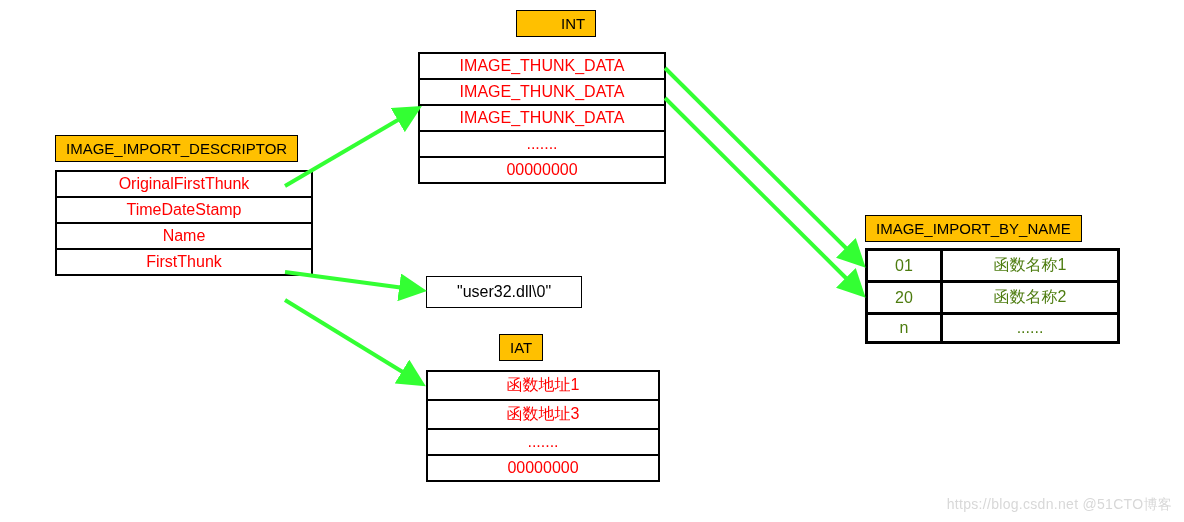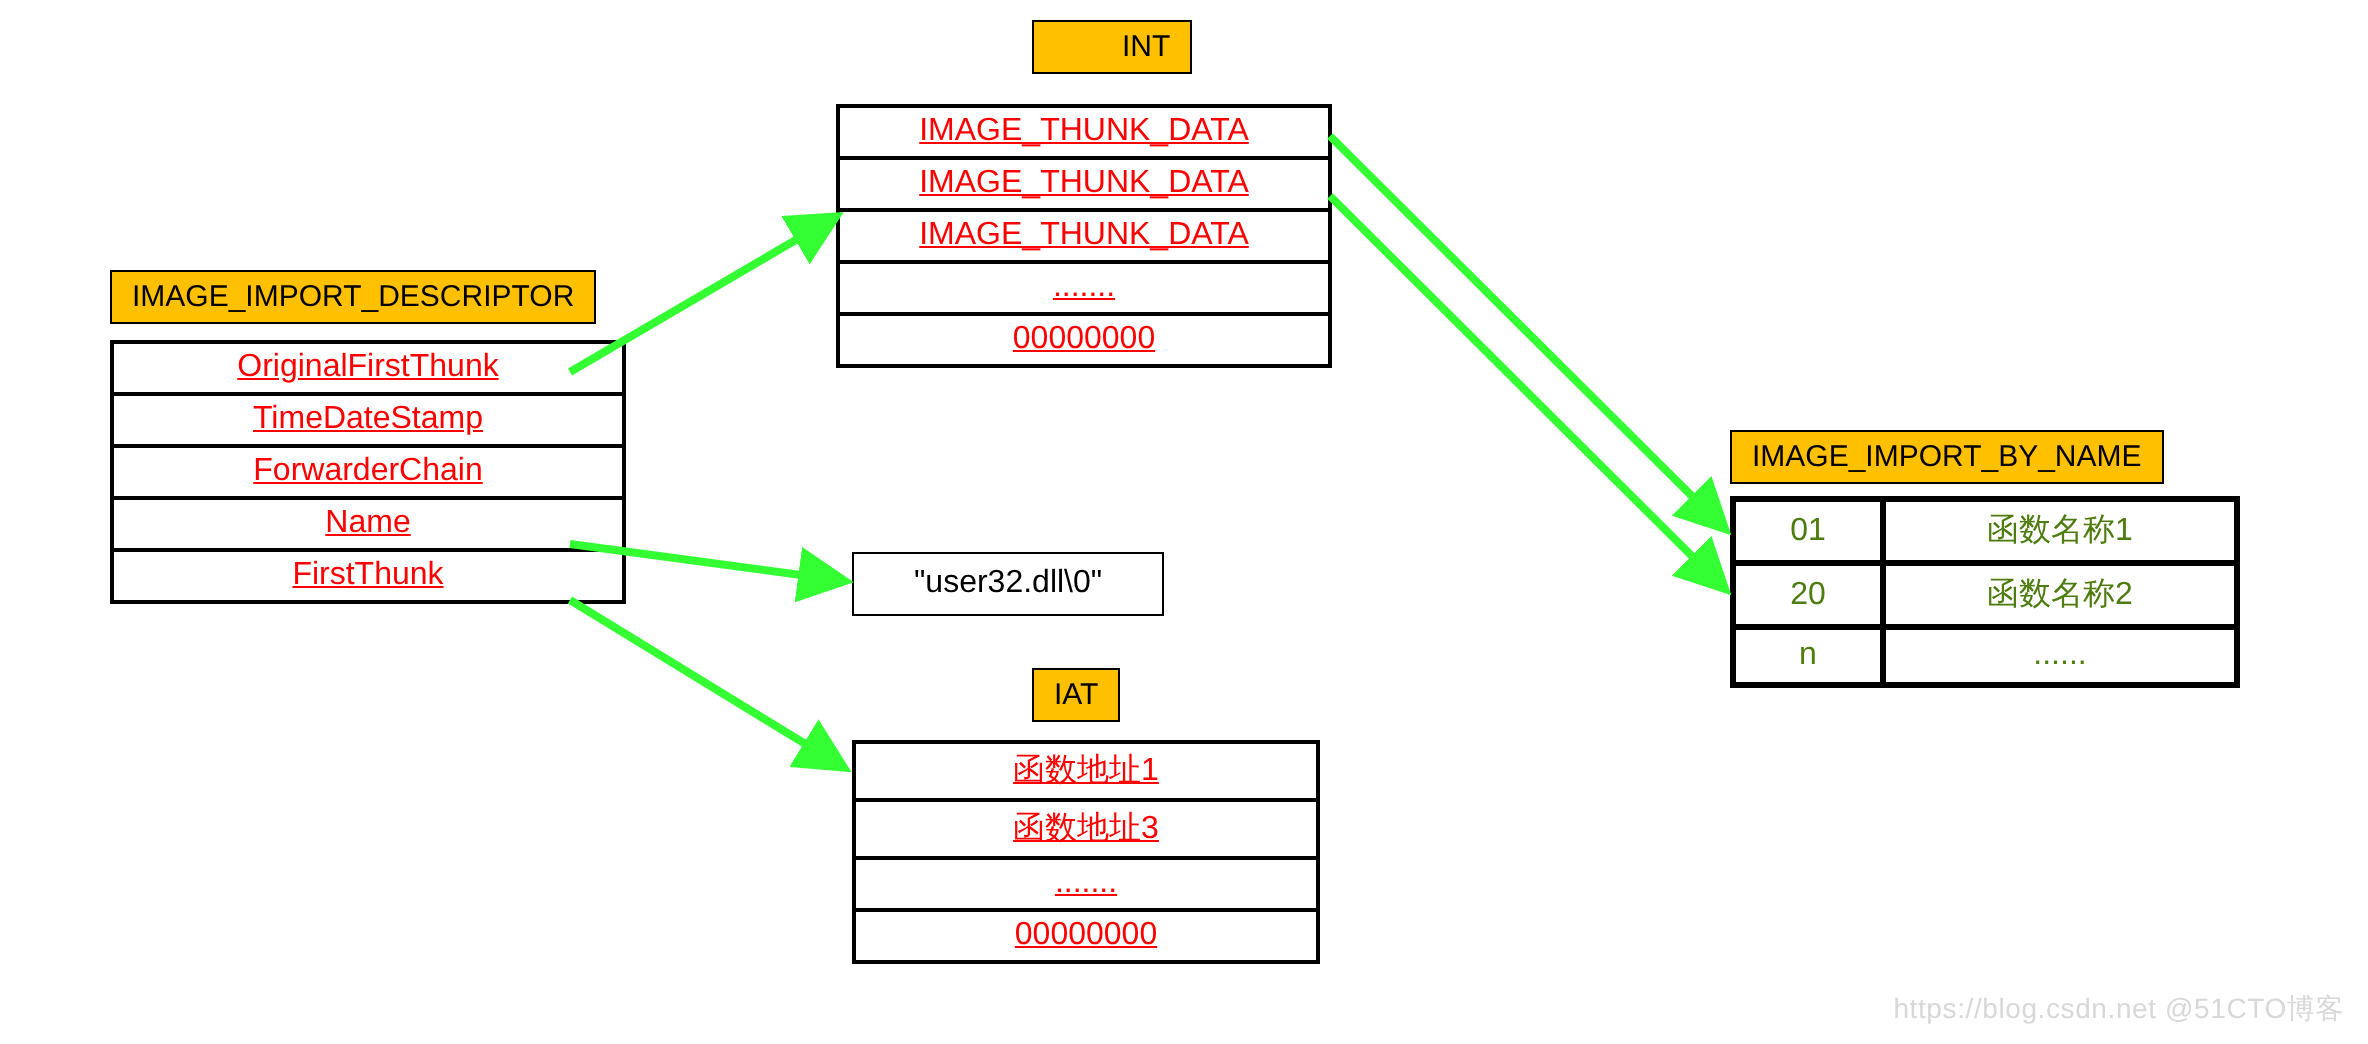--- a/index.html
+++ b/index.html
@@ -32,21 +32,20 @@
     border-collapse: collapse;
     background: #fff;
   }
   .struct-table td {
     border: 2px solid #000;
     padding: 3px 8px;
     text-align: center;
     font-size: 16px;
     color: #ff0000;
     white-space: nowrap;
-    text-decoration: underline;
   }
   .name-box {
     position: absolute;
     border: 1px solid #000;
     background: #fff;
     padding: 6px 30px;
     font-size: 16px;
     color: #000;
     text-align: center;
   }
@@ -89,23 +88,20 @@
 
 <table class="struct-table" style="left:55px; top:170px; width:258px;">
   <tbody>
         <tr>
           <td>OriginalFirstThunk</td>
         </tr>
   <tr>
           <td>TimeDateStamp</td>
         </tr>
   <tr>
-          <td>ForwarderChain</td>
-        </tr>
-  <tr>
           <td>Name</td>
         </tr>
   <tr>
           <td>FirstThunk</td>
         </tr>
 </tbody>
     </table>
 
 <div class="title-box" style="left:516px; top:10px;padding-left:44px;">INT</div>
 
@@ -124,21 +120,21 @@
           <td>.......</td>
         </tr>
   <tr>
           <td>00000000</td>
         </tr>
 </tbody>
     </table>
 
 <div class="name-box" style="left:426px; top:276px;">"user32.dll\0"</div>
 
-<div class="title-box" style="left:516px; top:334px;">IAT</div>
+<div class="title-box" style="left:499px; top:334px;">IAT</div>
 
 <table class="struct-table" style="left:426px; top:370px; width:234px;">
   <tbody>
         <tr>
           <td>函数地址1</td>
         </tr>
   <tr>
           <td>函数地址3</td>
         </tr>
   <tr>

